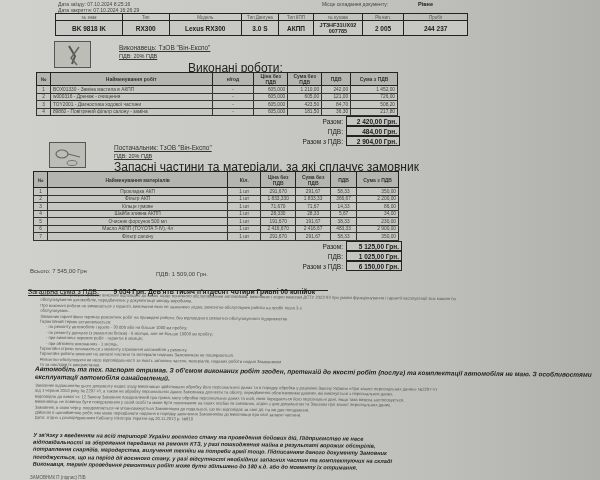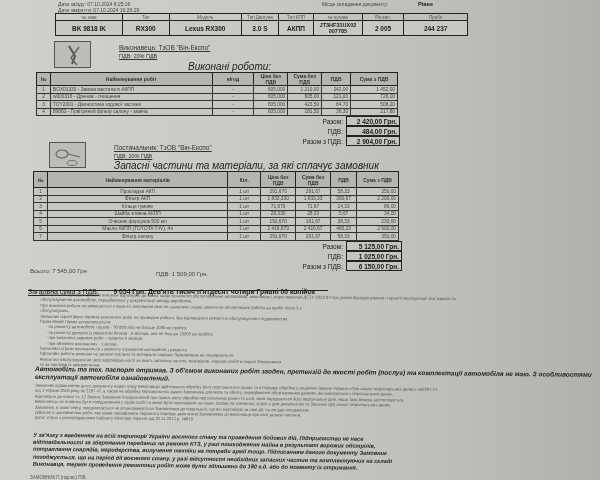--- a/index.html
+++ b/index.html
@@ -12,21 +12,21 @@
   }
   .abs { position: absolute; }
   .tiny { font-size: 5px; color: #444; }
   table { border-collapse: collapse; }
   .hdr-table { left: 55px; top: 13px; width: 413px; }
   .hdr-table td { border: 1px solid #222; text-align: center; font-size: 4.5px; height: 7px; color:#555; }
   .hdr-table tr.vals td { font-size: 6.5px; font-weight: bold; height: 15px; color:#222; background:#c8c8c4; }
   .hdr-table tr.vals td.wrap { font-size: 5.5px; line-height: 6px; }
   .logo-box { border: 1px solid #555; background: #bdbdb8; }
   .exec-line { font-size: 6.5px; text-decoration: underline; color: #333; }
-  .sec-title { font-size: 10px; color: #222; font-style: italic; }
+  .sec-title { font-size: 12px; color: #222; }
   .grid { font-size: 5px; }
   .grid th { border: 1px solid #222; background: #b4b4b0; font-weight: bold; font-size: 5px; color: #333; padding: 0 1px; }
   .grid td { border: 1px solid #333; font-size: 4.8px; height: 7.5px; padding: 0 2px; color: #444; background: #c6c6c2; white-space: nowrap; overflow: hidden; }
   .grid td.c { text-align: center; }
   .grid td.r { text-align: right; }
   .tot-row { font-size: 6.5px; display: flex; align-items: center; }
   .tot-label { text-align: right; color: #222; padding-right: 3px; }
   .tot-box { border: 1px solid #222; text-align: right; padding-right: 2px; font-weight: bold; height: 10px; line-height: 9px; background: #c4c4c0; }
   .fine { font-size: 4.2px; line-height: 5.4px; color: #555; white-space: nowrap; overflow: hidden; }
   .italic-bold { font-style: italic; font-weight: bold; font-size: 6.5px; line-height: 8px; color: #222; }

